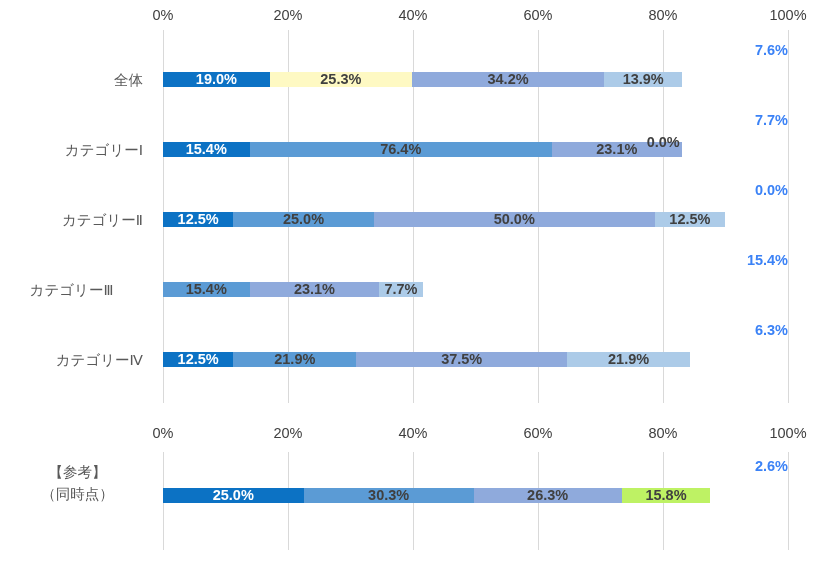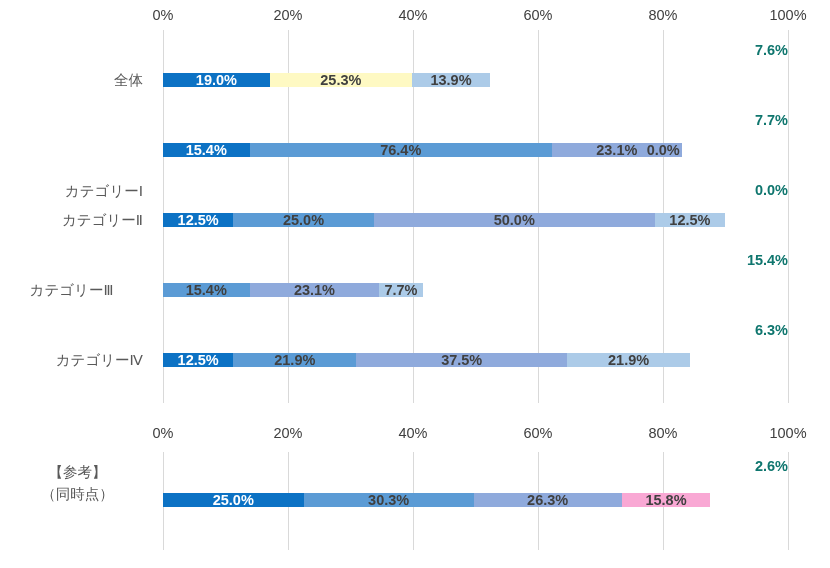--- a/index.html
+++ b/index.html
@@ -84,21 +84,22 @@
   .row-label .ml {
     display: block;
   }
 
   .bar {
     position: absolute;
     left: 163px;
     width: 562px;
     display: flex;
     flex-direction: row;
-    align-items: center;
+    align-items: flex-start;
+    margin-top: 10px;
   }
   .seg {
     position: relative;
     display: flex;
     align-items: center;
     justify-content: center;
     overflow: visible;
     min-width: 0;
   }
   .seg-label {
@@ -122,21 +123,21 @@
     top: 50%;
     transform: translateY(-50%);
     color: #404040;
   }
 
   
   .outside-label {
     position: absolute;
     font-size: 14.5px;
     font-weight: bold;
-    color: #0f766e;
+    color: #3b82f6;
     white-space: nowrap;
     transform: translateX(-100%);
     line-height: 1;
   }
 </style>
 </head>
 <body>
 
 <div id="chart-root">
 
@@ -163,29 +164,32 @@
     <div class="row" style="top:62px;">
       <div class="row-label" style="top:9px;">全体</div>
       <div class="outside-label" style="left:788px; top:-19px;">7.6%</div>
       <div class="bar" style="height:36px;">
         <div class="seg light-text" style="flex:0 0 19.0%;  background:#0c72c4;">
             <span class="seg-label">19.0%</span>
           </div>
         <div class="seg dark-text" style="flex:0 0 25.3%;  background:#fef9c3;">
             <span class="seg-label">25.3%</span>
           </div>
+        <div class="seg dark-text" style="flex:0 0 34.2%;  background:#8faadc;">
+            <span class="seg-label">34.2%</span>
+          </div>
         <div class="seg dark-text" style="flex:0 0 13.9%;  background:#accbe8;">
             <span class="seg-label">13.9%</span>
           </div>
         <div class="seg" style="flex:0 0 7.6%;   background:#bfbfbf;"></div>
       </div>
     </div>
 
     <div class="row" style="top:132px;">
-      <div class="row-label" style="top:9px;margin-top:41px;">カテゴリーⅠ</div>
+      <div class="row-label" style="top:9px;">カテゴリーⅠ</div>
       <div class="outside-label" style="left:788px; top:-19px;">7.7%</div>
       <div class="bar" style="height:36px;">
         <div class="seg light-text" style="flex:0 0 15.4%;  background:#0c72c4;">
             <span class="seg-label">15.4%</span>
           </div>
         <div class="seg dark-text" style="flex:0 0 53.8%;  background:#5b9bd5;">
             <span class="seg-label">76.4%</span>
           </div>
         <div class="seg dark-text" style="flex:0 0 23.1%;  background:#8faadc;">
             <span class="seg-label">23.1%</span>
@@ -284,21 +288,21 @@
       <div class="bar" style="height:44px;">
         <div class="seg light-text" style="flex:0 0 25.0%;  background:#0c72c4;">
             <span class="seg-label">25.0%</span>
           </div>
         <div class="seg dark-text" style="flex:0 0 30.3%;  background:#5b9bd5;">
             <span class="seg-label">30.3%</span>
           </div>
         <div class="seg dark-text" style="flex:0 0 26.3%;  background:#8faadc;">
             <span class="seg-label">26.3%</span>
           </div>
-        <div class="seg dark-text" style="flex:0 0 15.8%;  background:#f9a8d4;">
+        <div class="seg dark-text" style="flex:0 0 15.8%;  background:#bef264;">
             <span class="seg-label">15.8%</span>
           </div>
         <div class="seg" style="flex:0 0 2.6%;   background:#bfbfbf;"></div>
       </div>
     </div>
   </div>
 
 </div>
 
 </body></html>

